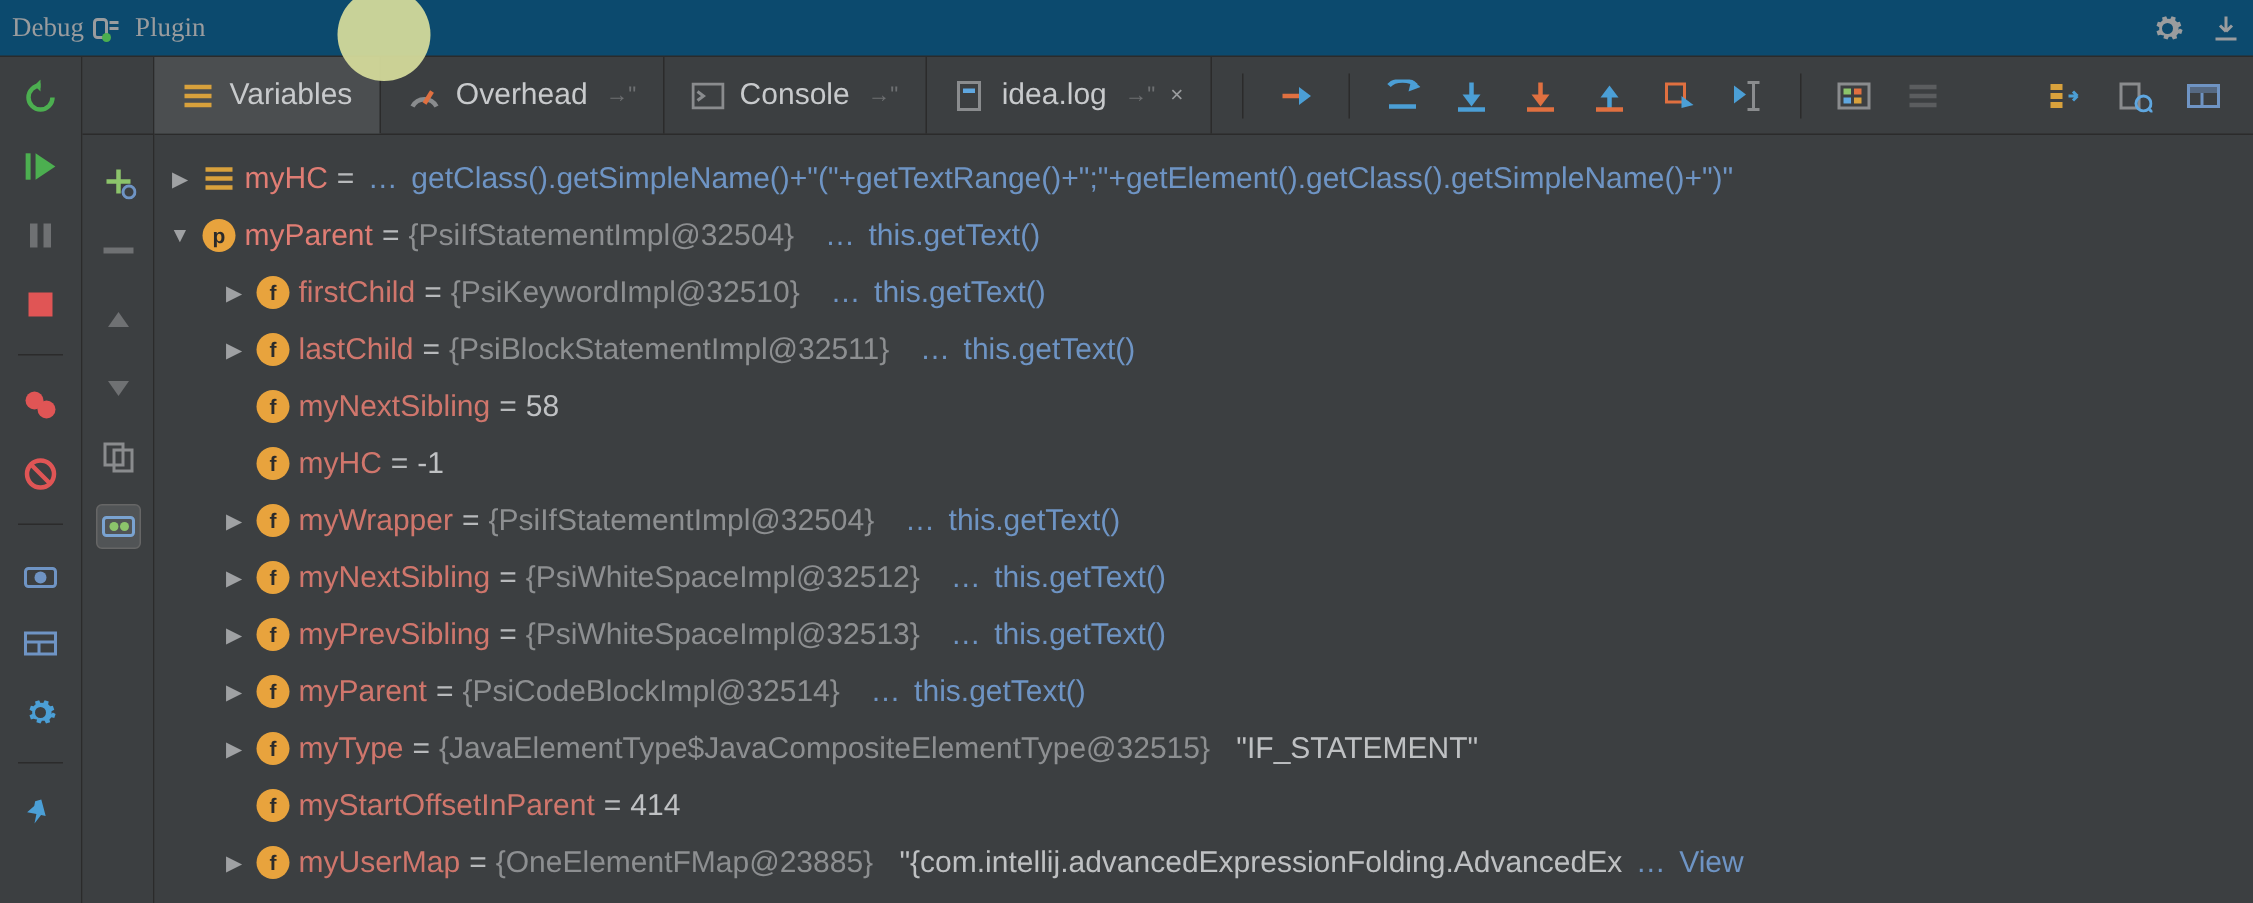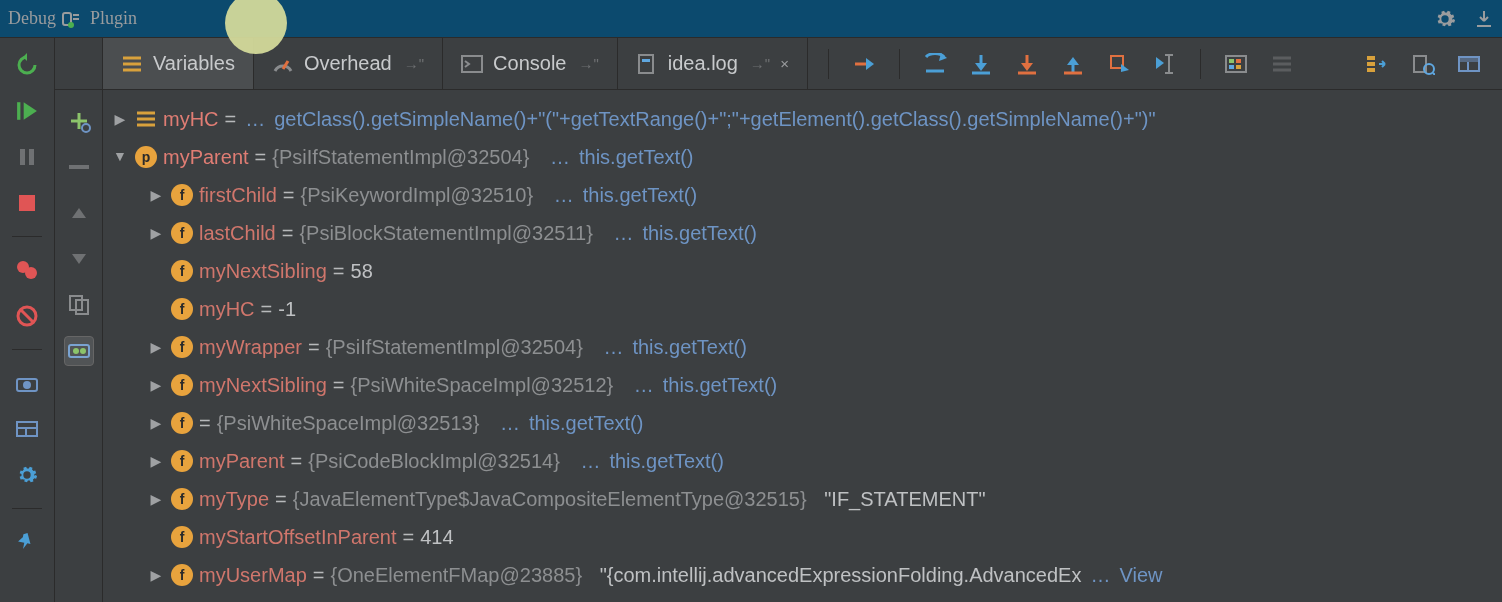--- a/index.html
+++ b/index.html
@@ -454,20 +454,21 @@
         <span class="eq"> = </span>
         <span class="val-grey">{PsiWhiteSpaceImpl@32512}</span>
         <span>&nbsp;</span>
         <span class="ellips">…</span>
         <span class="link">this.getText()</span>
       </div>
 
       <div class="row indent1">
         <span class="tw">▶</span>
         <span class="badge f">f</span>
+        <span class="name-red">myPrevSibling</span>
         <span class="eq"> = </span>
         <span class="val-grey">{PsiWhiteSpaceImpl@32513}</span>
         <span>&nbsp;</span>
         <span class="ellips">…</span>
         <span class="link">this.getText()</span>
       </div>
 
       <div class="row indent1">
         <span class="tw">▶</span>
         <span class="badge f">f</span>

